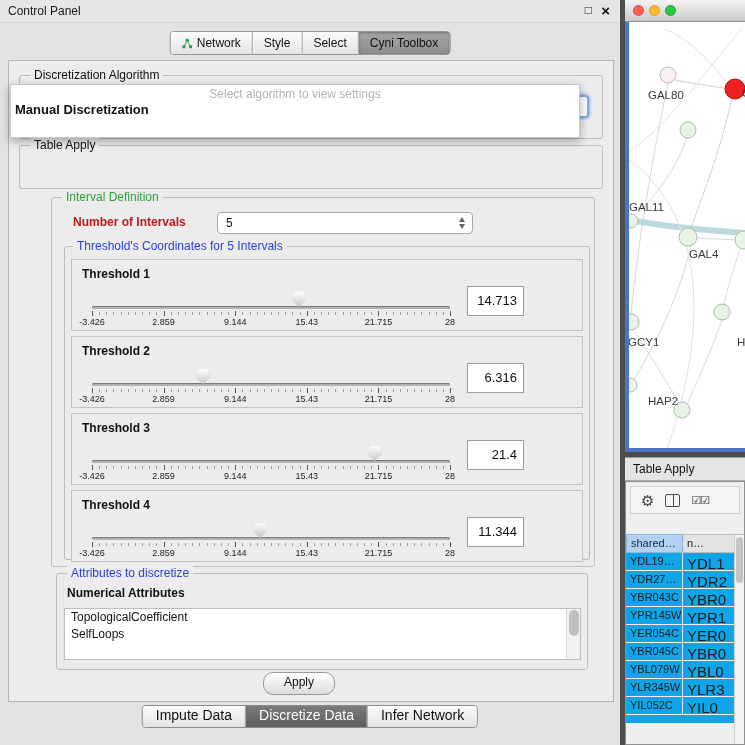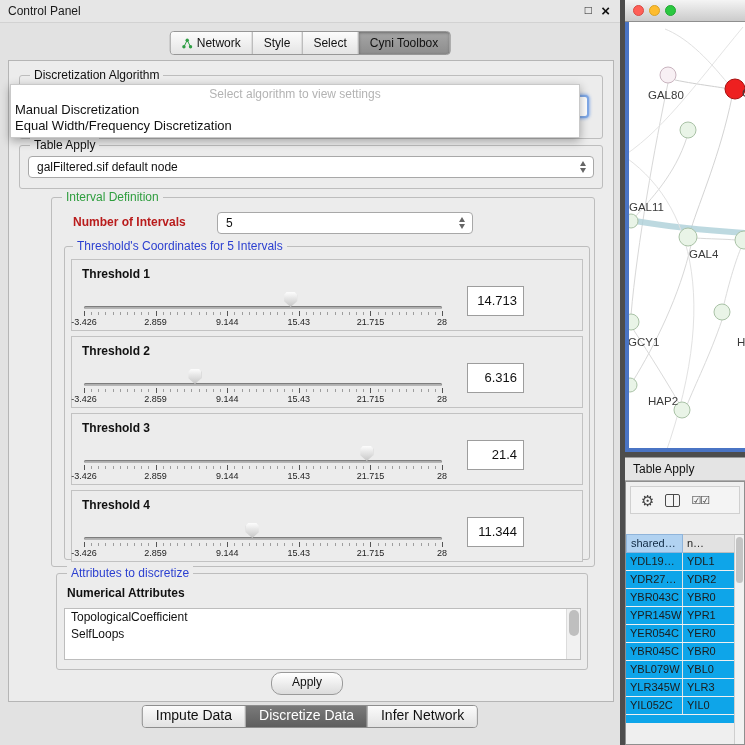--- a/index.html
+++ b/index.html
@@ -28,43 +28,43 @@
   .stepper{position:absolute;right:6px;top:50%;transform:translateY(-50%);width:7px;height:12px}
   .stepper::before{content:"";position:absolute;left:0;top:0;border-left:3.5px solid transparent;border-right:3.5px solid transparent;border-bottom:5px solid #666}
   .stepper::after{content:"";position:absolute;left:0;bottom:0;border-left:3.5px solid transparent;border-right:3.5px solid transparent;border-top:5px solid #666}
   
   .algo-combo{position:absolute;left:20px;top:94px;width:568px;height:23px;background:#fff;border:2px solid #7fa8e6;
               border-radius:4px;box-shadow:0 0 3px 1px rgba(100,150,230,.65);box-sizing:border-box;z-index:10}
   .algo-popup{position:absolute;left:10px;top:84px;width:568px;height:52px;background:#fff;border:1px solid #c9c9c9;
               box-shadow:0 3px 9px rgba(0,0,0,.32);z-index:30;font-size:13px}
   .popup-placeholder{height:15px;line-height:15px;margin-top:2px;text-align:center;color:#b3b3b3;font-size:12px}
   .popup-opt{height:16px;line-height:16px;padding-left:4px;color:#111;cursor:default}
-  .popup-opt.bold{font-weight:normal}
+  .popup-opt.bold{font-weight:bold}
   
   .threshold-panel{position:relative;height:70px;margin:0 6px 5px 6px;border:1px solid #c2c2c2;background:#ececec}
   .th-label{position:absolute;left:10px;top:7px;font-weight:bold;font-size:12px;color:#111}
-  .slider-zone{position:absolute;left:12px;top:38px;width:358px;height:32px}
+  .slider-zone{position:absolute;left:20px;top:38px;width:358px;height:32px}
   .slider-track{position:absolute;left:0;top:8px;width:100%;height:3px;background:#b6b6b6;border-radius:2px;
                 box-shadow:inset 0 1px 1px rgba(0,0,0,.35);cursor:default}
   .slider-thumb{position:absolute;top:-6px;width:13px;height:15px;background:linear-gradient(#fdfdfd,#c6c6c6);
                 clip-path:polygon(50% 100%,100% 62%,100% 18%,82% 0,18% 0,0 18%,0 62%);
                 filter:drop-shadow(0 1px 1px rgba(0,0,0,.4));cursor:default}
   .minor-ticks{position:absolute;left:0;top:14px;width:100%;height:3px;
                background:repeating-linear-gradient(to right,#9d9d9d 0 1px,transparent 1px 7.16px)}
   .major-tick{position:absolute;top:13px;width:1px;height:5px;background:#555}
   .tick-label{position:absolute;top:19px;transform:translateX(-50%);font-size:9px;color:#222;white-space:nowrap}
   .value-box{position:absolute;right:58px;top:26px;width:57px;height:30px;background:#fff;border:1px solid #9d9d9d;
              font-size:13px;line-height:28px;text-align:right;padding-right:6px;box-sizing:border-box;color:#111}
   
   .attr-title{position:absolute;left:10px;top:12px;font-weight:bold;font-size:12px;color:#111}
   .attr-list{position:absolute;left:7px;top:34px;width:515px;height:50px;background:#fff;border:1px solid #bdbdbd;overflow:hidden}
   .attr-item{font-size:12px;line-height:17px;padding-left:6px;color:#111;cursor:default}
   .attr-scroll{position:absolute;right:0;top:0;bottom:0;width:13px;background:#f1f1f1;border-left:1px solid #dcdcdc}
   .attr-thumb{position:absolute;right:1px;top:1px;width:10px;height:26px;background:#bfbfbf;border-radius:5px}
-  .apply-btn{position:absolute;left:262px;top:611px;width:70px;height:21px;border:1px solid #9a9a9a;border-radius:10px;
+  .apply-btn{position:absolute;left:254px;top:611px;width:70px;height:21px;border:1px solid #9a9a9a;border-radius:10px;
              background:linear-gradient(#ffffff,#dcdcdc);font-size:12px;text-align:center;line-height:19px;color:#111;cursor:default}
   .bottom-tabs{position:absolute;left:50%;top:705px;transform:translateX(-50%);display:inline-flex;
                border:1px solid #8d8d8d;border-radius:4px;overflow:hidden;height:21px;z-index:5}
   .btab{padding:0 13px;font-size:14px;line-height:19px;color:#111;background:linear-gradient(#fbfbfb,#e2e2e2);white-space:nowrap;cursor:default}
   .btab + .btab{border-left:1px solid #a5a5a5}
   .btab.active{background:linear-gradient(#7a7a7a,#5e5e5e);color:#fff}
   
   .net-frame{position:absolute;left:625px;top:0;width:125px;height:452px;background:#4a74c4}
   .net-title{position:relative;height:21px;background:linear-gradient(#f4f4f4,#cbcbcb);border-bottom:1px solid #8f8f8f}
   .tl{position:absolute;top:5px;width:11px;height:11px;border-radius:50%;cursor:default}
@@ -82,21 +82,21 @@
   .cols-icon{width:13px;height:11px;border:1.5px solid #4a4a4a;border-radius:2px;position:relative;display:inline-block}
   .cols-icon::before{content:"";position:absolute;left:50%;top:0;bottom:0;width:1.5px;background:#4a4a4a}
   .checks{font-size:11px;color:#333;letter-spacing:-1px}
   .tp-header{display:flex;height:19px;margin-top:20px}
   .tp-h1{width:57px;background:#b1d2f1;border:1px solid #8fb4da;font-size:11px;color:#102a43;padding:2px 0 0 4px;box-sizing:border-box}
   .tp-h2{flex:1;background:#e2e2e2;border:1px solid #bdbdbd;border-left:none;font-size:11px;color:#222;padding:2px 0 0 4px}
   .tp-rows{background:#0ea5e9;min-height:170px}
   .tp-row{display:flex;height:17px;border-bottom:1px solid #f0f0f0}
   .tp-c1{width:57px;border-right:1px solid #e2e2e2;font-size:11px;color:#1c1c1c;padding:2px 0 0 4px;box-sizing:border-box;
          white-space:nowrap;overflow:hidden}
-  .tp-c2{flex:1;font-size:11px;color:#1c1c1c;padding:2px 0 0 4px;white-space:nowrap;overflow:hidden}
+  .tp-c2{flex:1;font-size:15px;color:#1c1c1c;padding:2px 0 0 4px;white-space:nowrap;overflow:hidden}
   .tp-scroll{position:absolute;right:0;top:53px;bottom:0;width:9px;background:#f2f2f2;border-left:1px solid #cfcfcf}
   .tp-thumb{position:absolute;left:1px;right:1px;top:2px;height:46px;background:#c4c4c4;border-radius:4px}
 </style>
 </head>
 <body>
 
 <div class="control-panel">
   <div class="cp-titlebar">
     <span class="cp-title">Control Panel</span>
     <span class="cp-float">□</span>
@@ -126,24 +126,20 @@
   </div>
 
   <div class="main-panel">
 
     <div class="groupbox" style="left:10px;top:14px;width:582px;height:62px">
       <span class="grouplabel">Discretization Algorithm</span>
     </div>
 
     <div class="groupbox" style="left:10px;top:84px;width:582px;height:42px">
       <span class="grouplabel">Table Apply</span>
-      <div class="combo" style="left:8px;top:10px;width:566px">
-        <span>galFiltered.sif default node</span>
-        <span class="stepper"></span>
-      </div>
     </div>
 
     <div class="groupbox" style="left:42px;top:136px;width:542px;height:368px">
       <span class="grouplabel green">Interval Definition</span>
       <span style="position:absolute;left:21px;top:17px;font-weight:bold;font-size:12px;color:#b91c1c">Number of Intervals</span>
       <div class="combo" style="left:165px;top:14px;width:256px">
         <span>5</span>
         <span class="stepper"></span>
       </div>
 
@@ -253,21 +249,20 @@
     </div>
 
     <div class="apply-btn">Apply</div>
 
     <div class="algo-combo" style="left:12px;top:34px"></div>
   </div>
 
   <div class="algo-popup">
     <div class="popup-placeholder">Select algorithm to view settings</div>
     <div class="popup-opt bold">Manual Discretization</div>
-    <div class="popup-opt">Equal Width/Frequency Discretization</div>
   </div>
 
   <div class="bottom-tabs">
     <div class="btab">Impute Data</div>
     <div class="btab active">Discretize Data</div>
     <div class="btab">Infer Network</div>
   </div>
 </div>
 
 <div class="net-frame">

